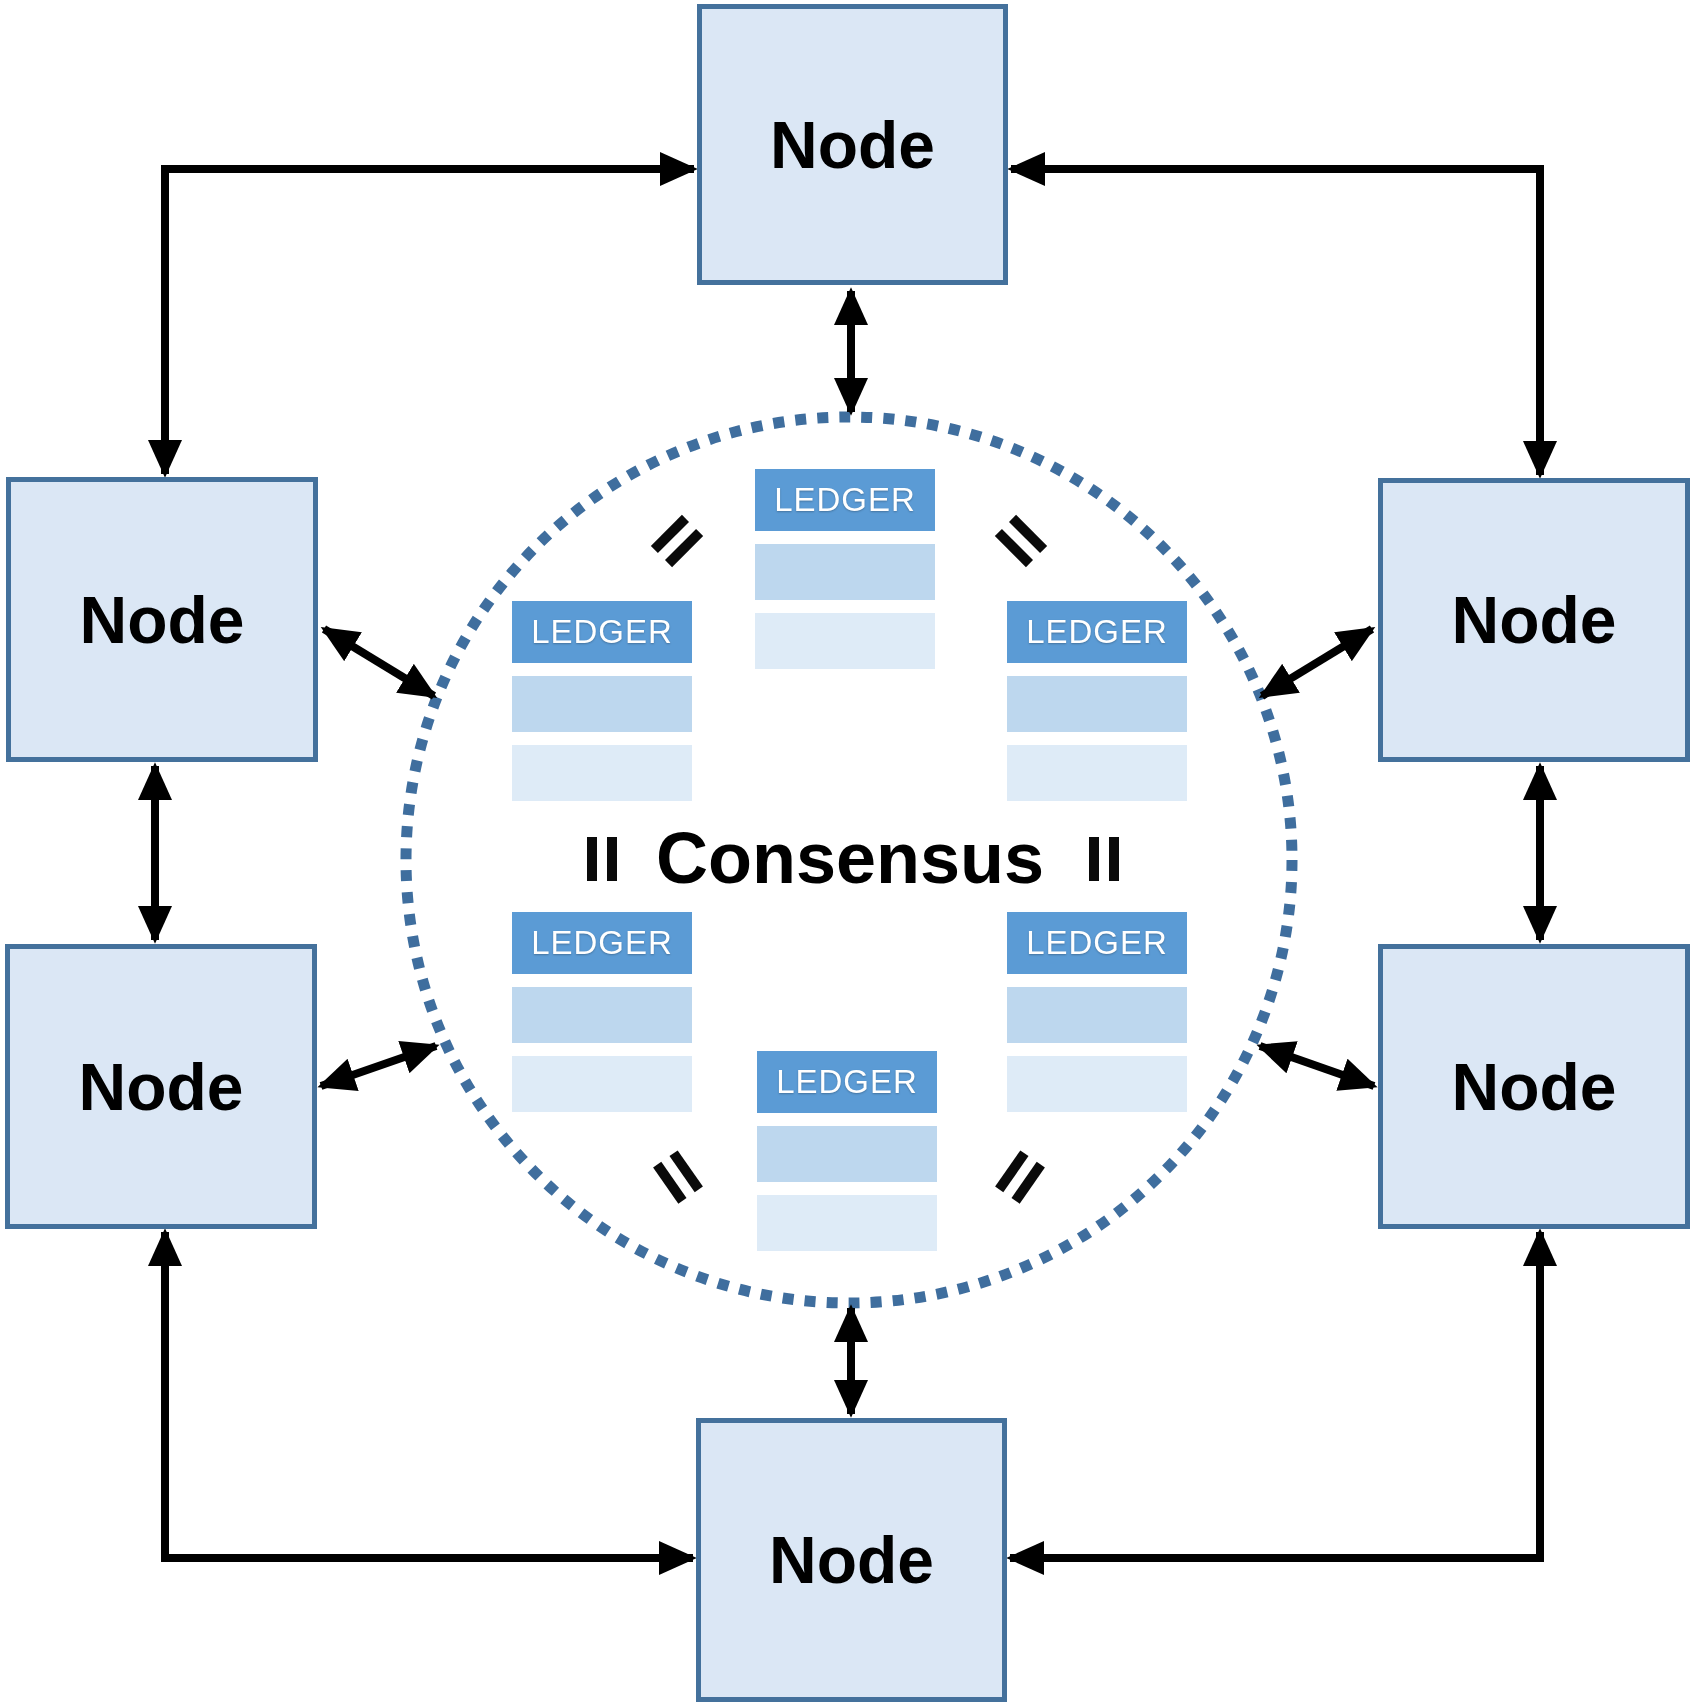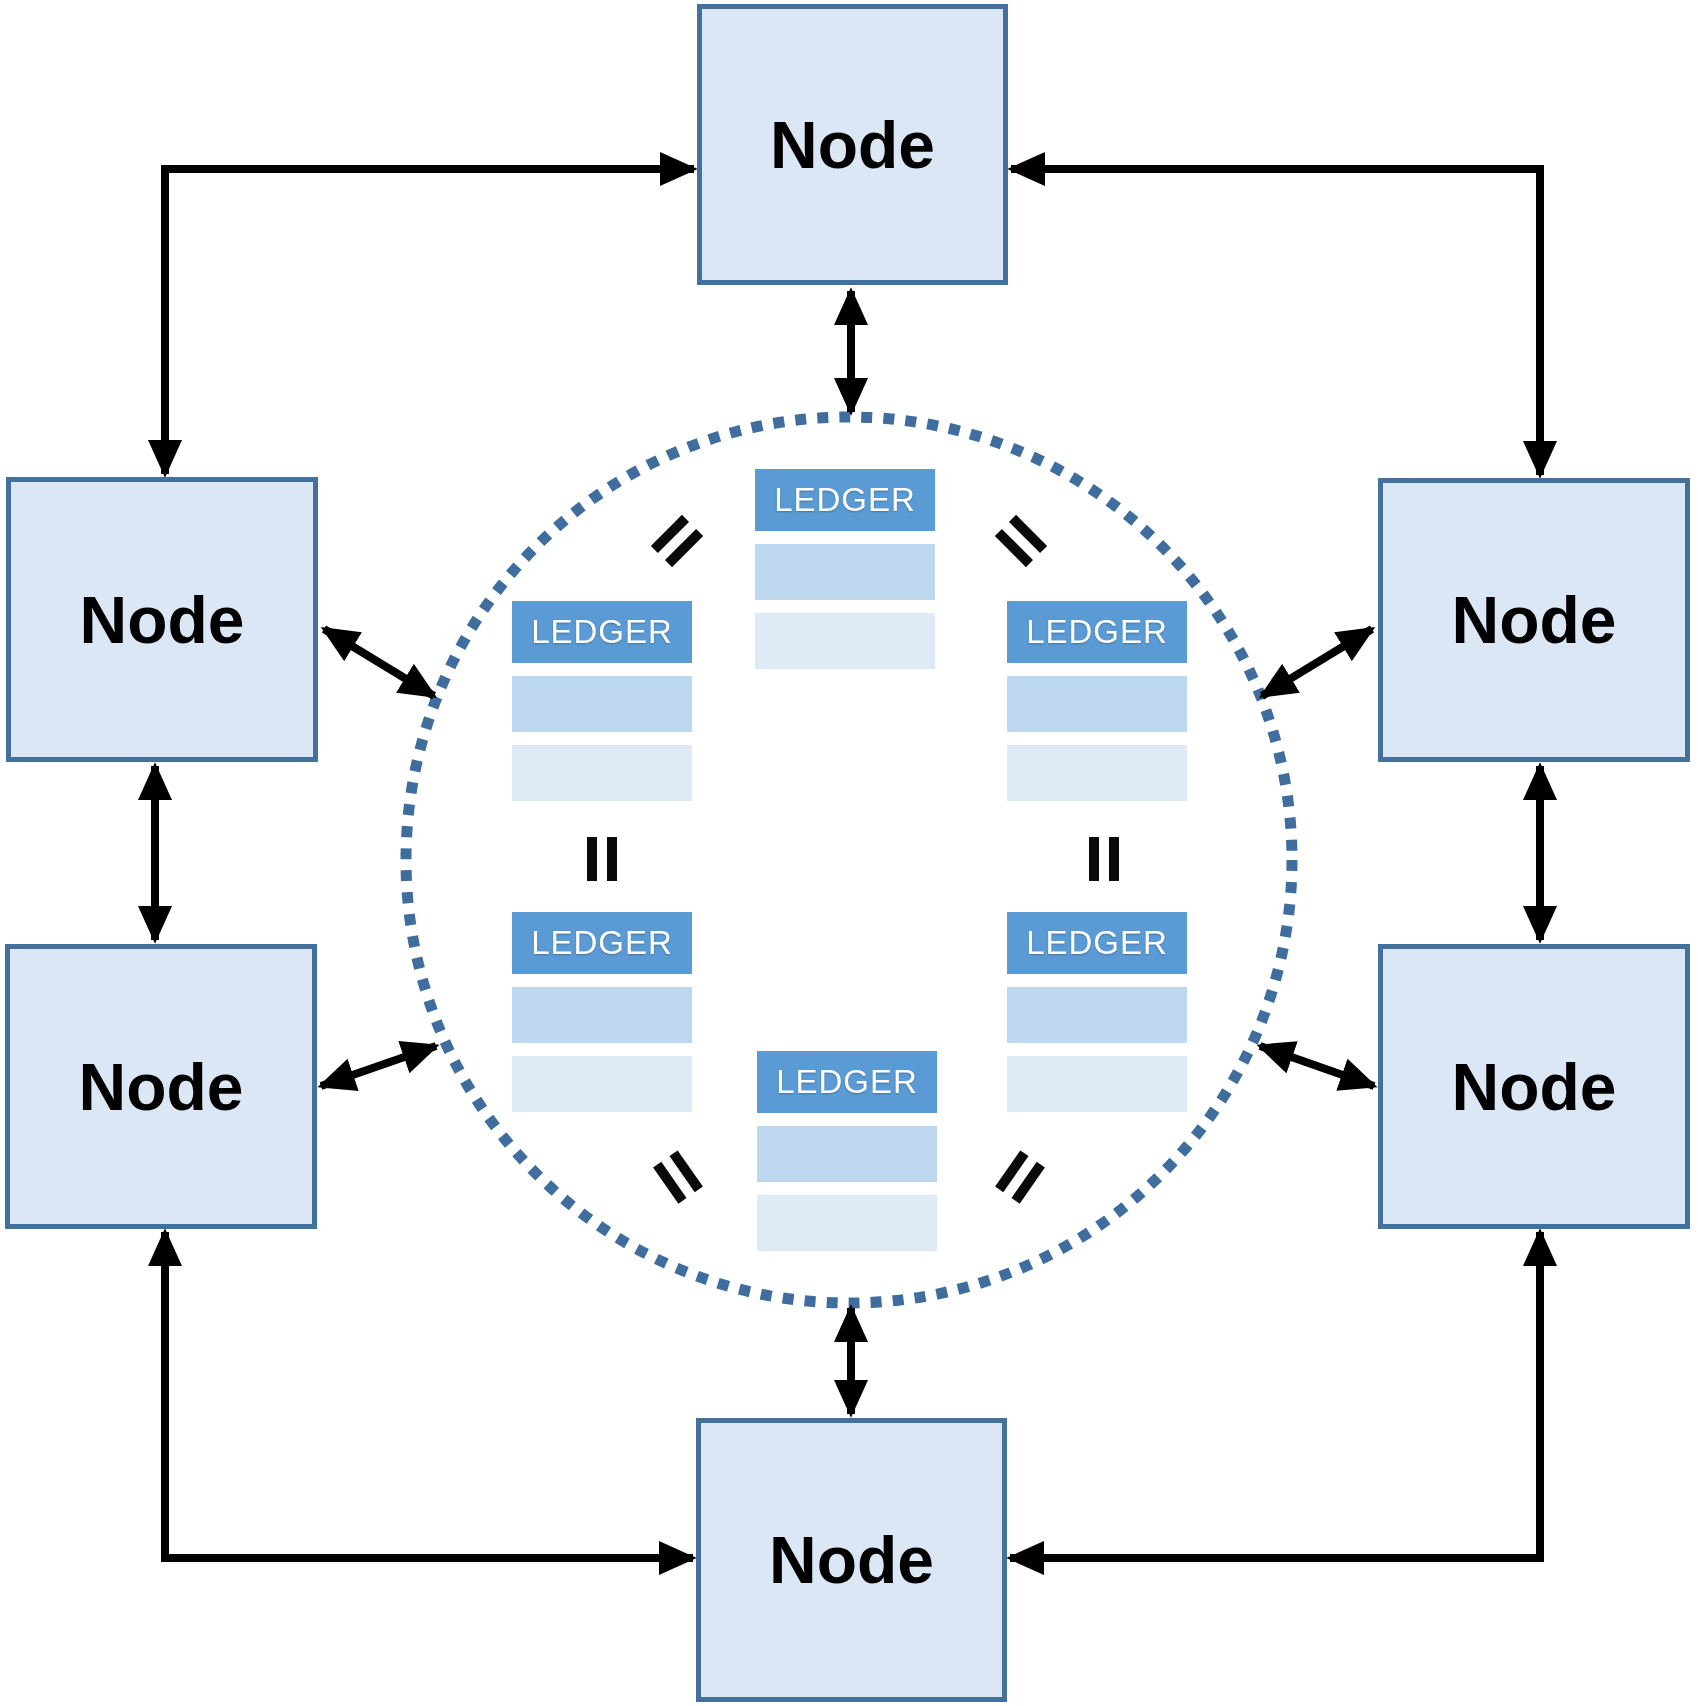--- a/index.html
+++ b/index.html
@@ -171,14 +171,15 @@
     <div class="hdr">LEDGER</div>
     <div class="row row1"></div>
     <div class="row row2"></div>
   </div>
   <div class="ledger lg-bottom">
     <div class="hdr">LEDGER</div>
     <div class="row row1"></div>
     <div class="row row2"></div>
   </div>
 
+  <div class="consensus">Consensus</div>
 
 </div>
 
 </body></html>

